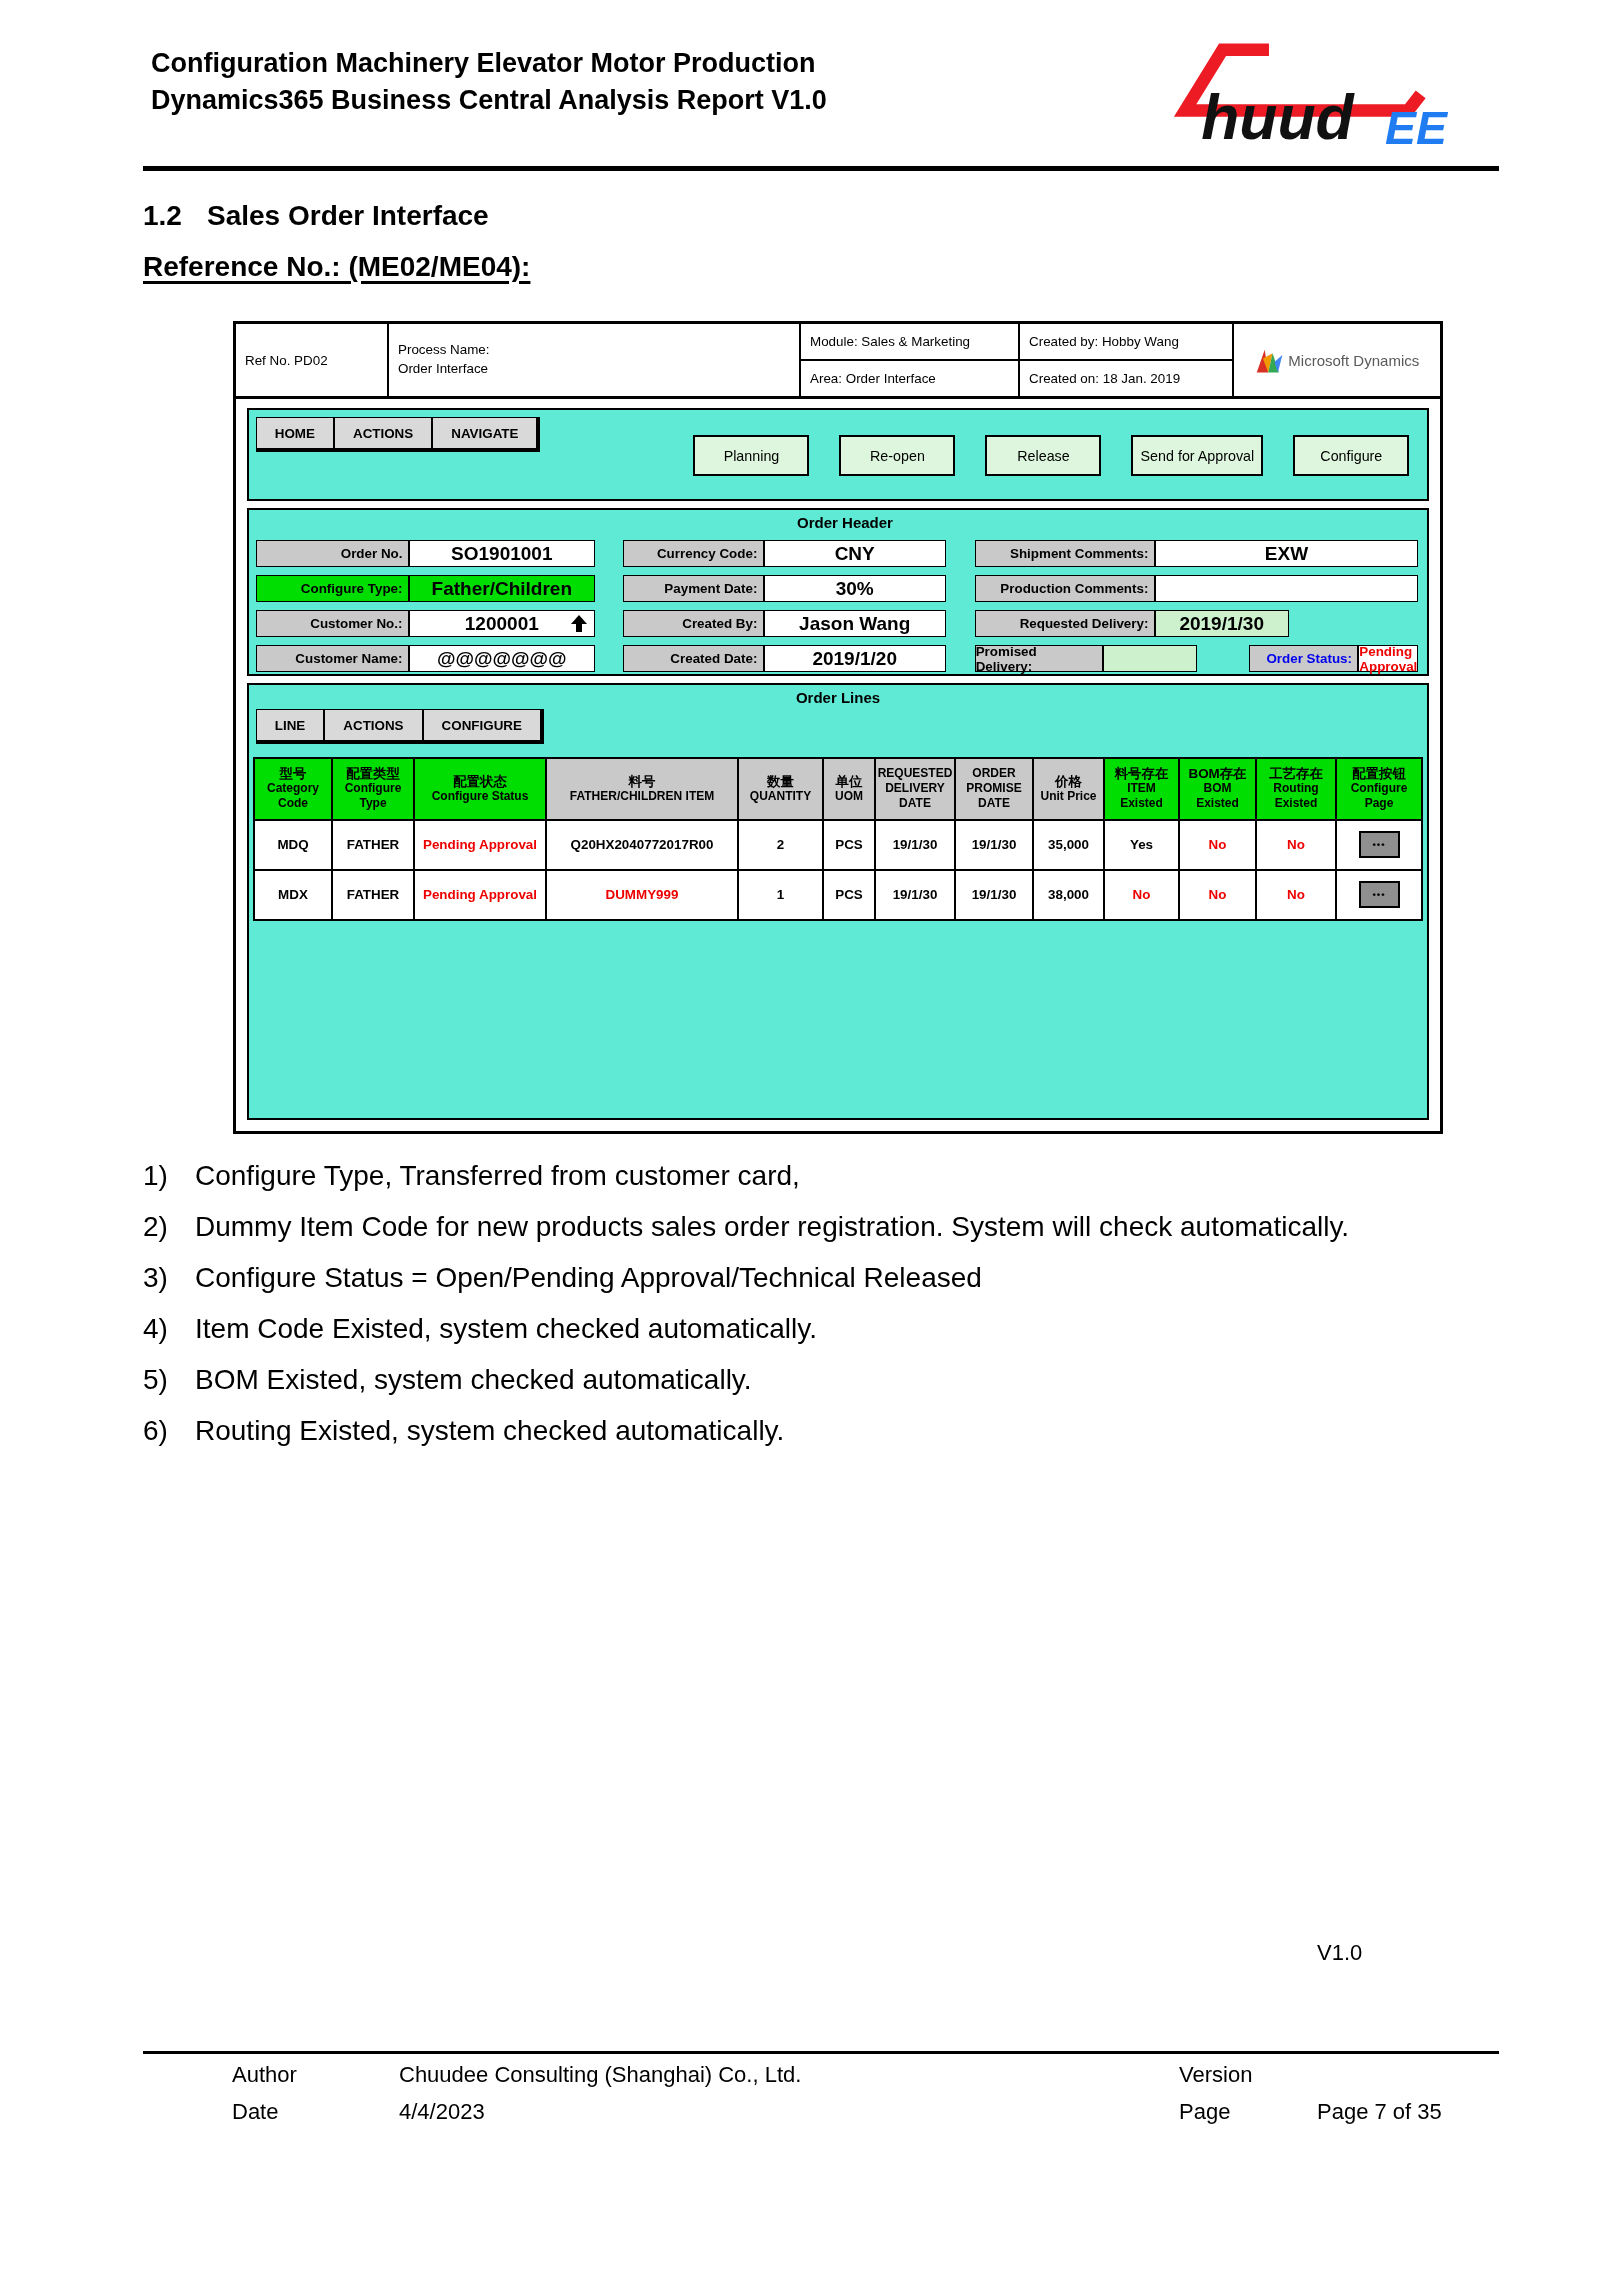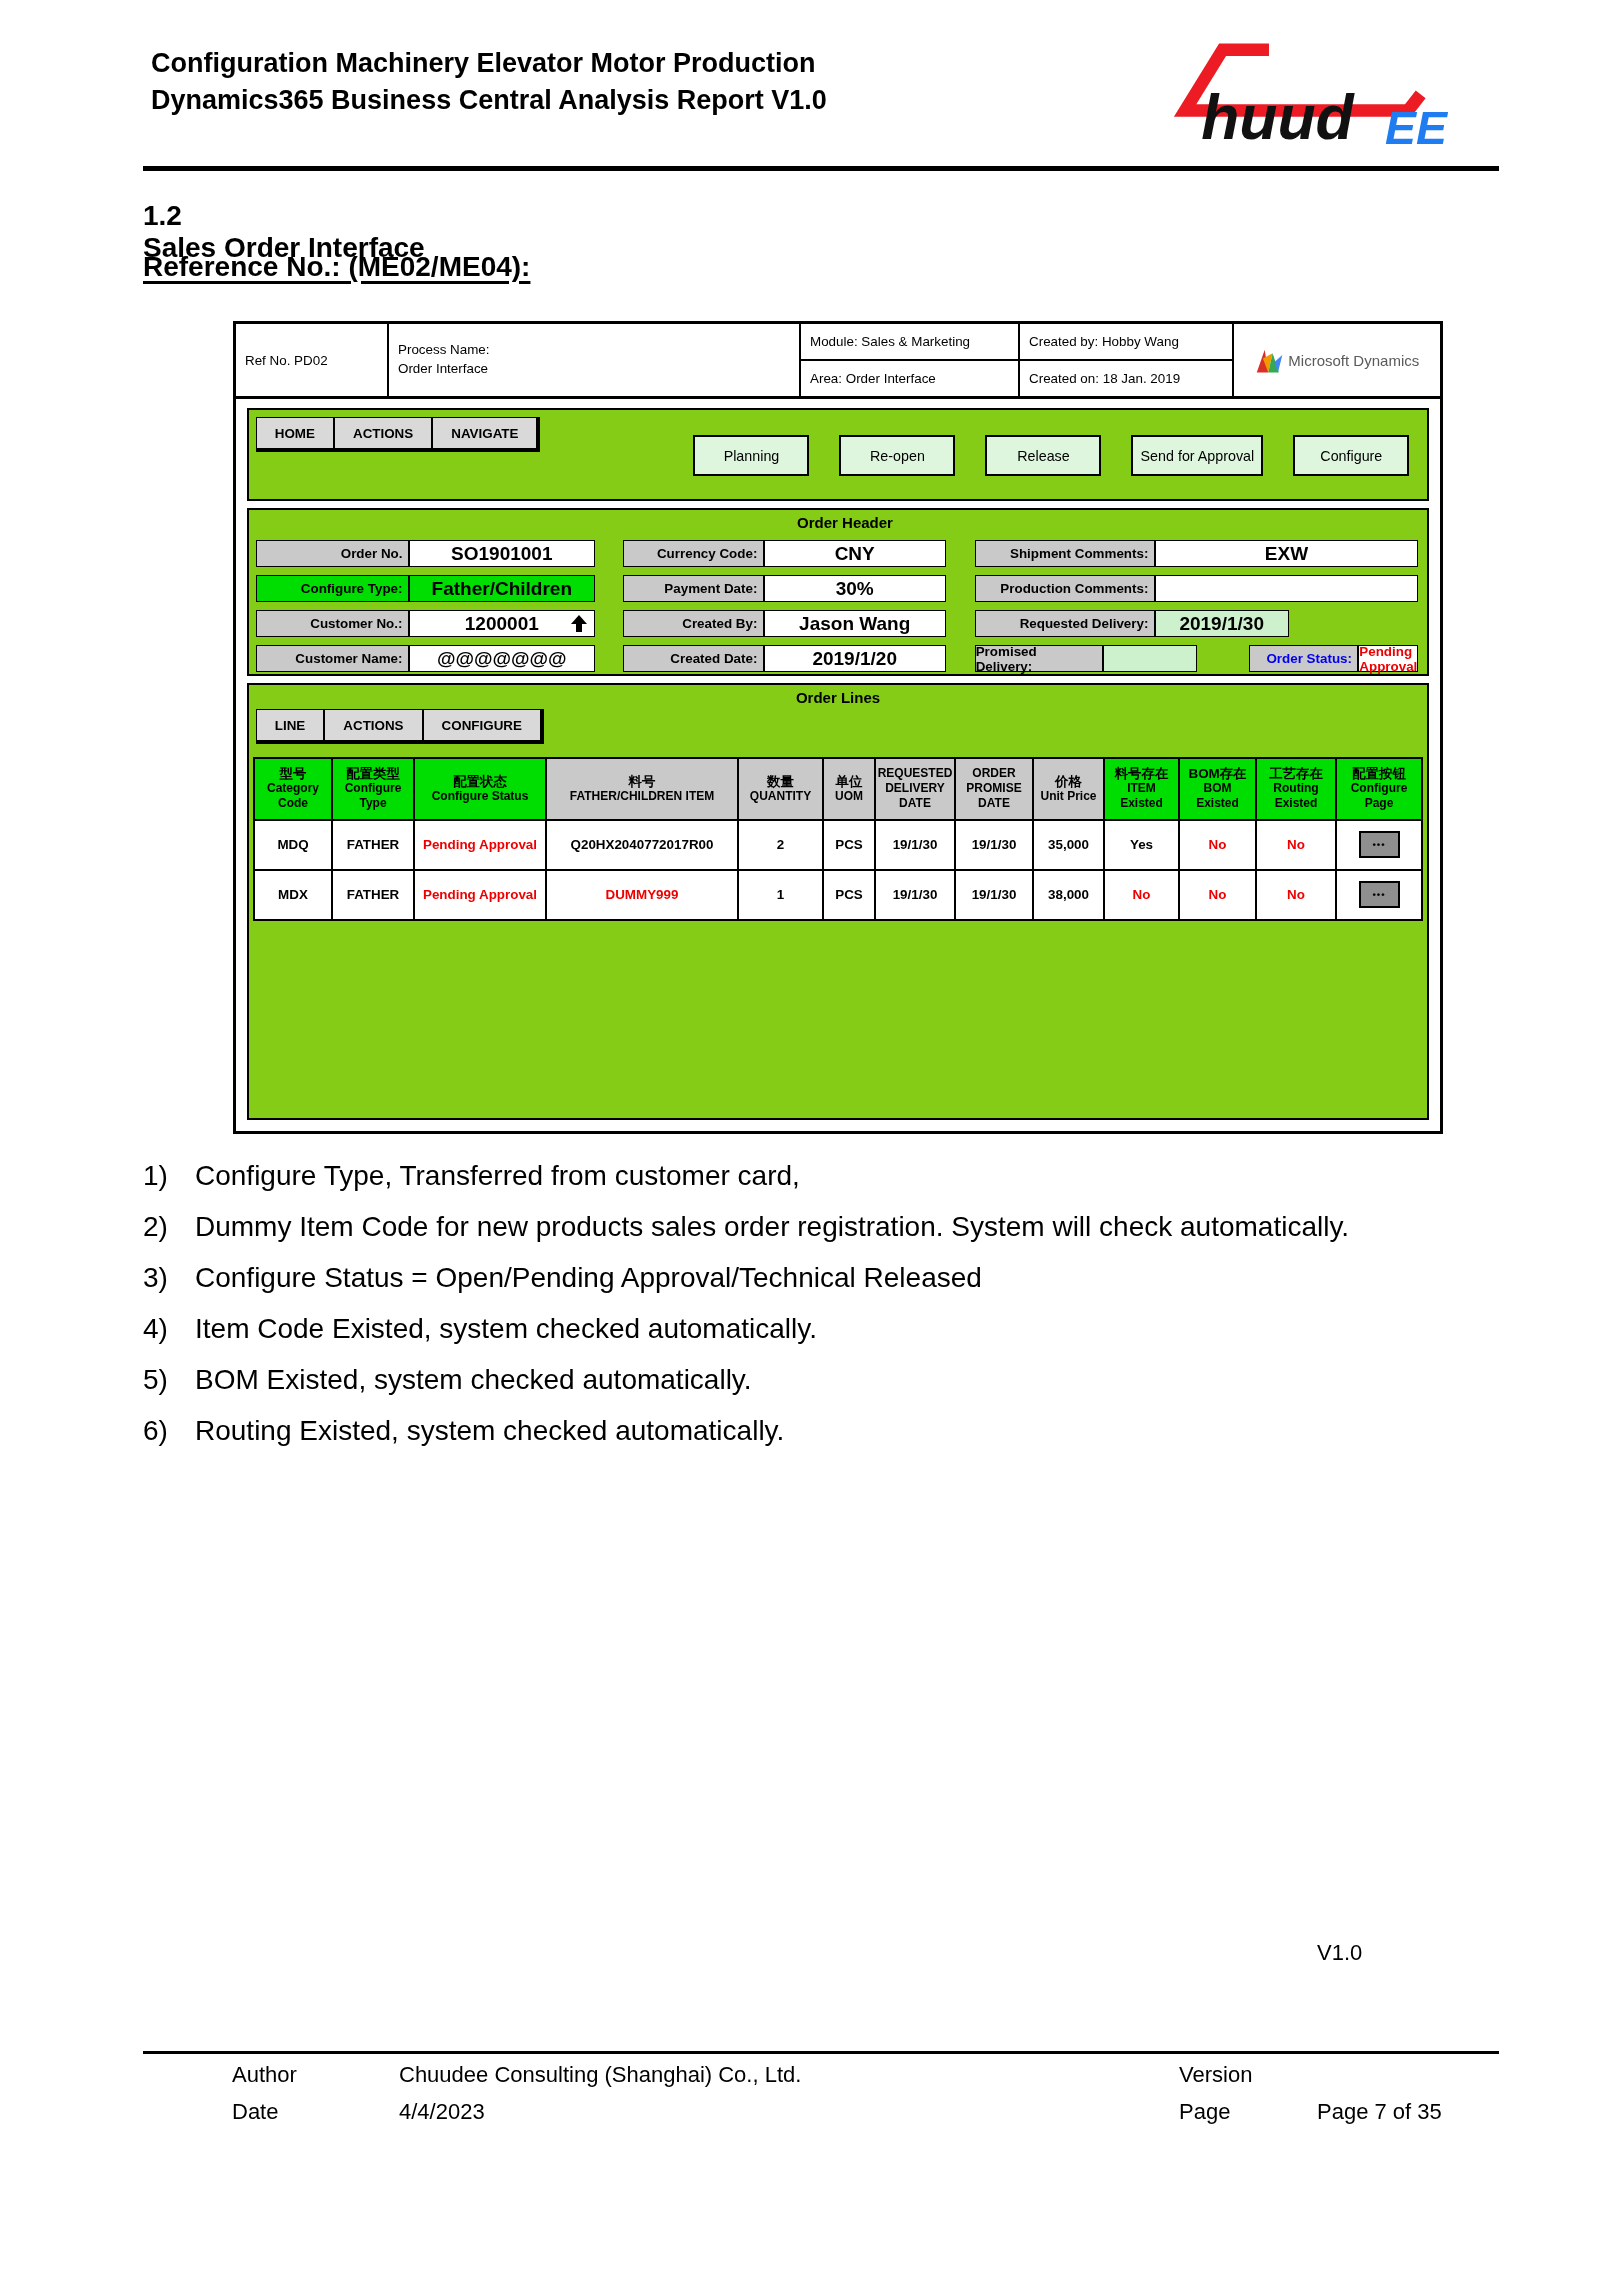--- a/index.html
+++ b/index.html
@@ -7,21 +7,21 @@
   body {
     width:1622px; height:2282px; position:relative;
     font-family:"Liberation Sans", sans-serif; color:#000;
   }
 
   
   .doc-title { position:absolute; left:151px; top:45px; font-size:27px; font-weight:bold; line-height:37px; }
   .chuudee-logo { position:absolute; left:1169px; top:39px; width:299px; height:116px; }
   .header-rule { position:absolute; left:143px; top:166px; width:1356px; height:5.3px; background:#000; }
 
-  .section-heading { position:absolute; left:143px; top:200px; font-size:28px; font-weight:bold; display:flex;flex-direction:column; }
+  .section-heading { position:absolute; left:143px; top:200px; font-size:28px; font-weight:bold; display:flex; }
   .section-heading .num { width:64px; }
   .reference-line { position:absolute; left:143px; top:251px; font-size:28px; font-weight:bold;
     text-decoration:underline; text-decoration-thickness:2.7px; text-underline-offset:5.3px; }
 
   
   .figure { position:absolute; left:233px; top:321px; width:1210px; height:813px;
     border:3.6px solid #000; background:#fff; display:flex; flex-direction:column; }
 
   
   .ref-table { display:flex; height:75px; border-bottom:3.6px solid #000; flex:0 0 auto; font-size:13.4px; }
@@ -31,21 +31,21 @@
   .rc2 { width:219px; }
   .rc3 { width:412px; padding-left:9px; line-height:18.7px; }
   .rc4 { width:214px; }
   .rc5 { flex:1; align-items:center; flex-direction:row; justify-content:center; gap:3.6px; }
   .stack { display:flex; flex-direction:column; height:100%; }
   .stack > div { flex:1; display:flex; align-items:center; padding-left:9px; }
   .stack > div:first-child { border-bottom:2.7px solid #000; }
   .ms-logo-text { color:#5a5a5a; font-size:15px; }
 
   
-  .panel { background:#84cc16; border:2.7px solid #000; margin:0 10.7px 7.1px 10.7px; position:relative; }
+  .panel { background:#5eead4; border:2.7px solid #000; margin:0 10.7px 7.1px 10.7px; position:relative; }
   .panel-title { text-align:center; font-weight:bold; font-size:15px; padding-top:3.6px; }
 
   
   .ribbon { margin-top:9px; height:93px; flex:0 0 auto; }
   .tab-group { position:absolute; top:7.1px; left:7.1px; display:flex; border-right:3.6px solid #000; border-bottom:3.6px solid #000; }
   .tab { background:#d9d9d9; border:1.8px solid #000; border-right-width:1.8px; height:32px;
     display:flex; align-items:center; justify-content:center; font-weight:bold; font-size:13.4px; padding:0 18px; cursor:default; }
   .ribbon-buttons { position:absolute; top:25px; right:18px; display:flex; gap:30px; }
   .green-btn { min-width:116px; height:41px; background:#ddf6dd; border:2.7px solid #000;
     display:flex; align-items:center; justify-content:center; font-size:14.3px; padding:0 7.1px; }

